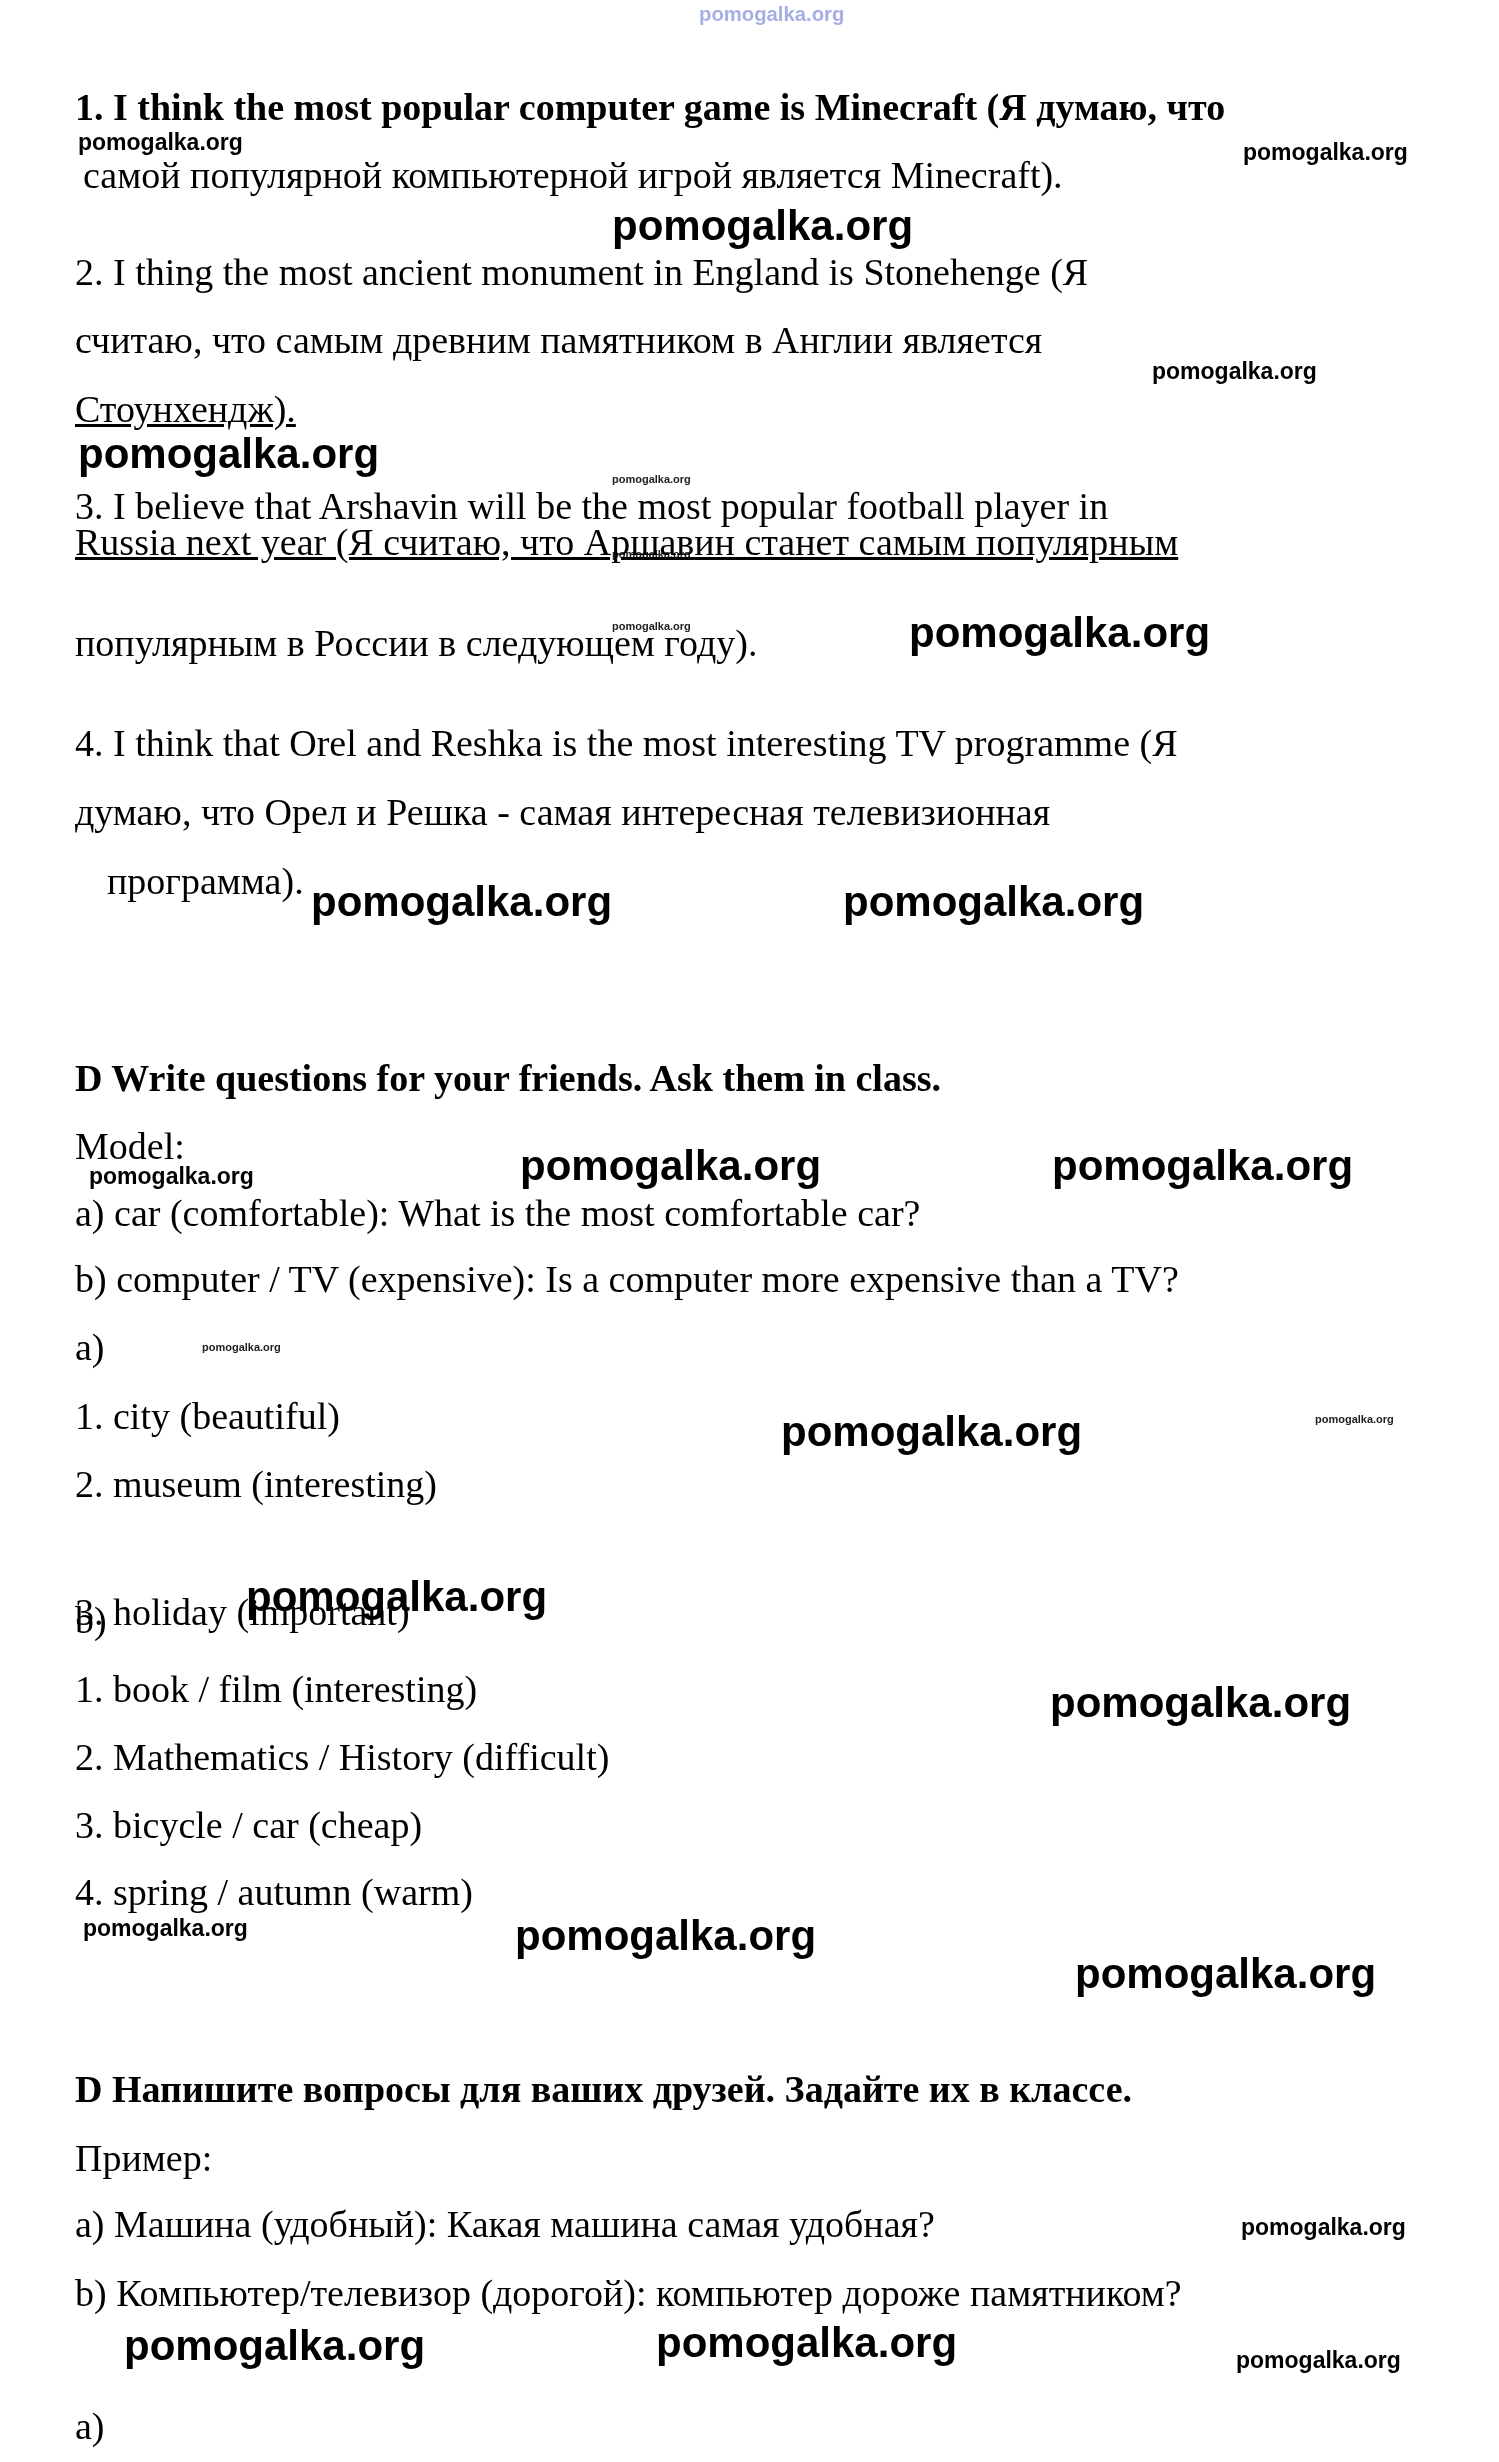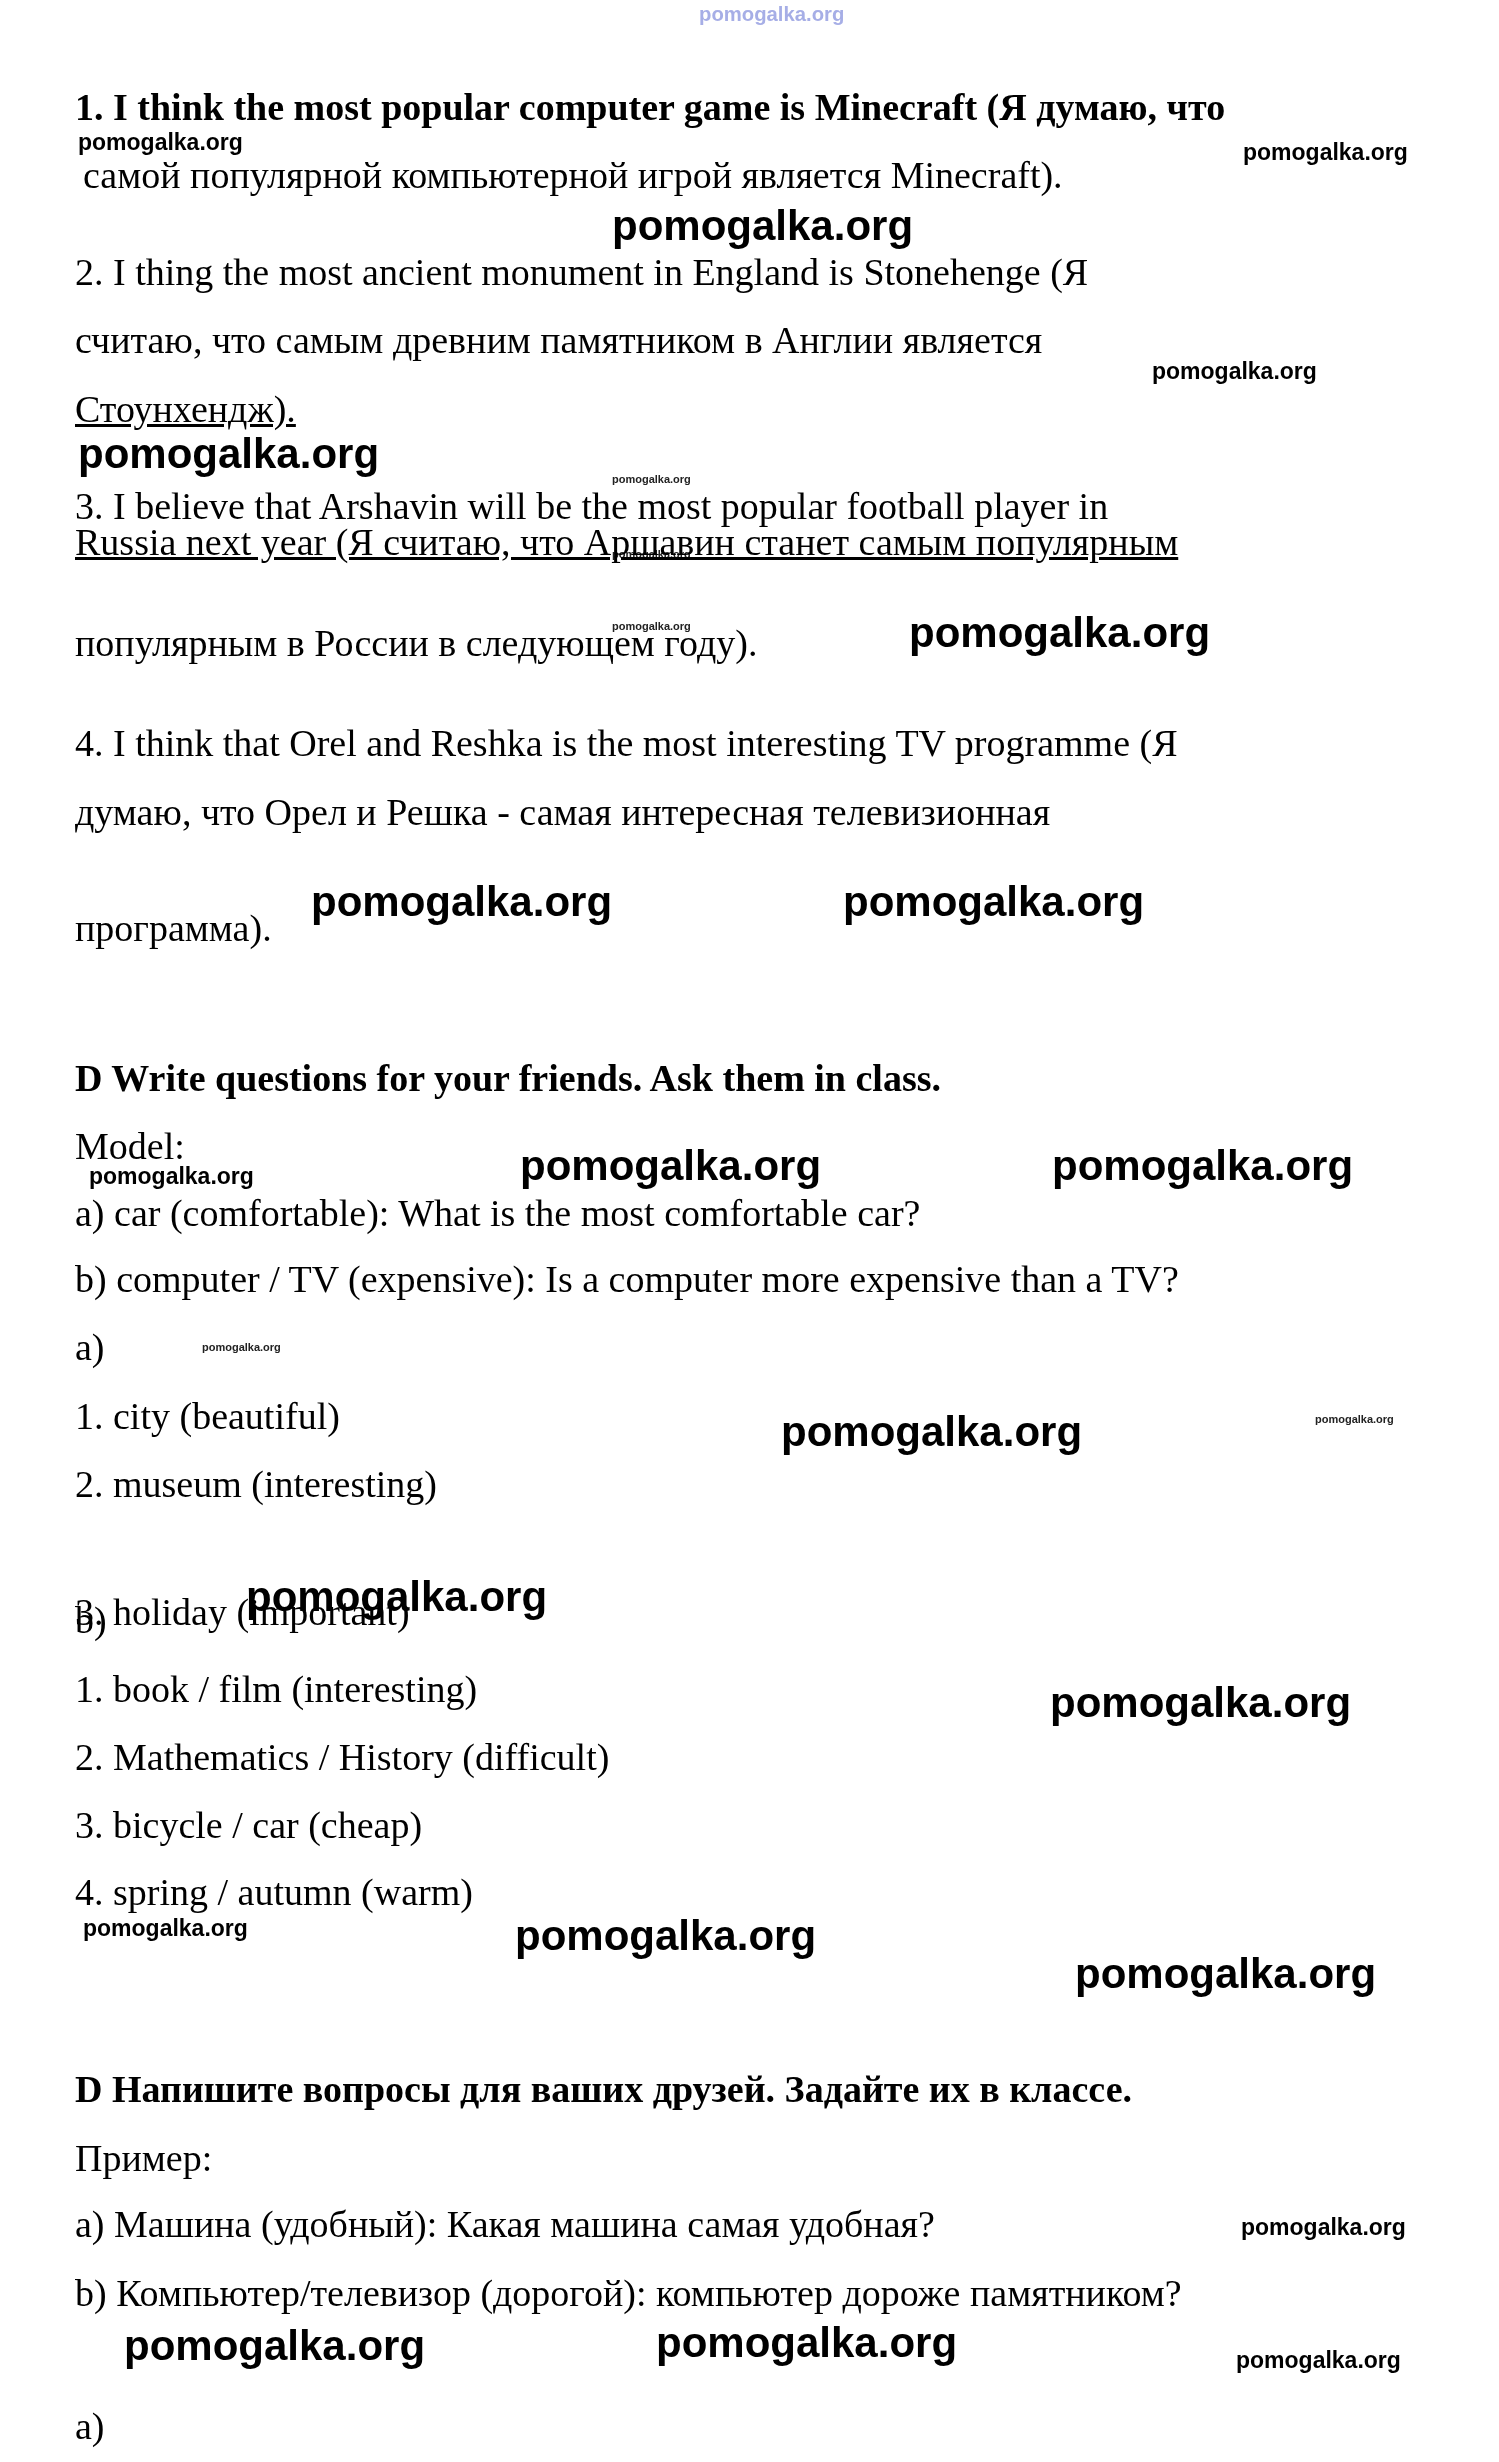--- a/index.html
+++ b/index.html
@@ -60,21 +60,21 @@
 <span class="wm wm-xs" style="left:612px; top:473px;">pomogalka.org</span>
 <div class="line" style="top:484px;">3. I believe that Arshavin will be the most popular football player in</div>
 <span class="wm wm-xs" style="left:612px; top:548px;">pomogalka.org</span>
 <div class="line" style="top:520px;text-decoration:underline;">Russia next year (Я считаю, что Аршавин станет самым популярным</div>
 <span class="wm wm-xs" style="left:612px; top:620px;">pomogalka.org</span>
 <div class="line" style="top:621px;">популярным в России в следующем году).</div>
 <span class="wm wm-lg" style="left:909px; top:609px;">pomogalka.org</span>
 
 <div class="line" style="top:721px;">4. I think that Orel and Reshka is the most interesting TV programme (Я</div>
 <div class="line" style="top:790px;">думаю, что Орел и Решка - самая интересная телевизионная</div>
-<div class="line" style="top:906px;">программа).</div>
+<div class="line" style="top:859px;margin-left:32px;">программа).</div>
 <span class="wm wm-lg" style="left:311px; top:878px;">pomogalka.org</span>
 <span class="wm wm-lg" style="left:843px; top:878px;">pomogalka.org</span>
 
 <div class="line bold" style="top:1056px;">D Write questions for your friends. Ask them in class.</div>
 <div class="line" style="top:1124px;">Model:</div>
 <span class="wm wm-sm" style="left:89px; top:1163px;">pomogalka.org</span>
 <span class="wm wm-lg" style="left:520px; top:1142px;">pomogalka.org</span>
 <span class="wm wm-lg" style="left:1052px; top:1142px;">pomogalka.org</span>
 <div class="line" style="top:1191px;">a) car (comfortable): What is the most comfortable car?</div>
 <div class="line" style="top:1257px;">b) computer / TV (expensive): Is a computer more expensive than a TV?</div>

